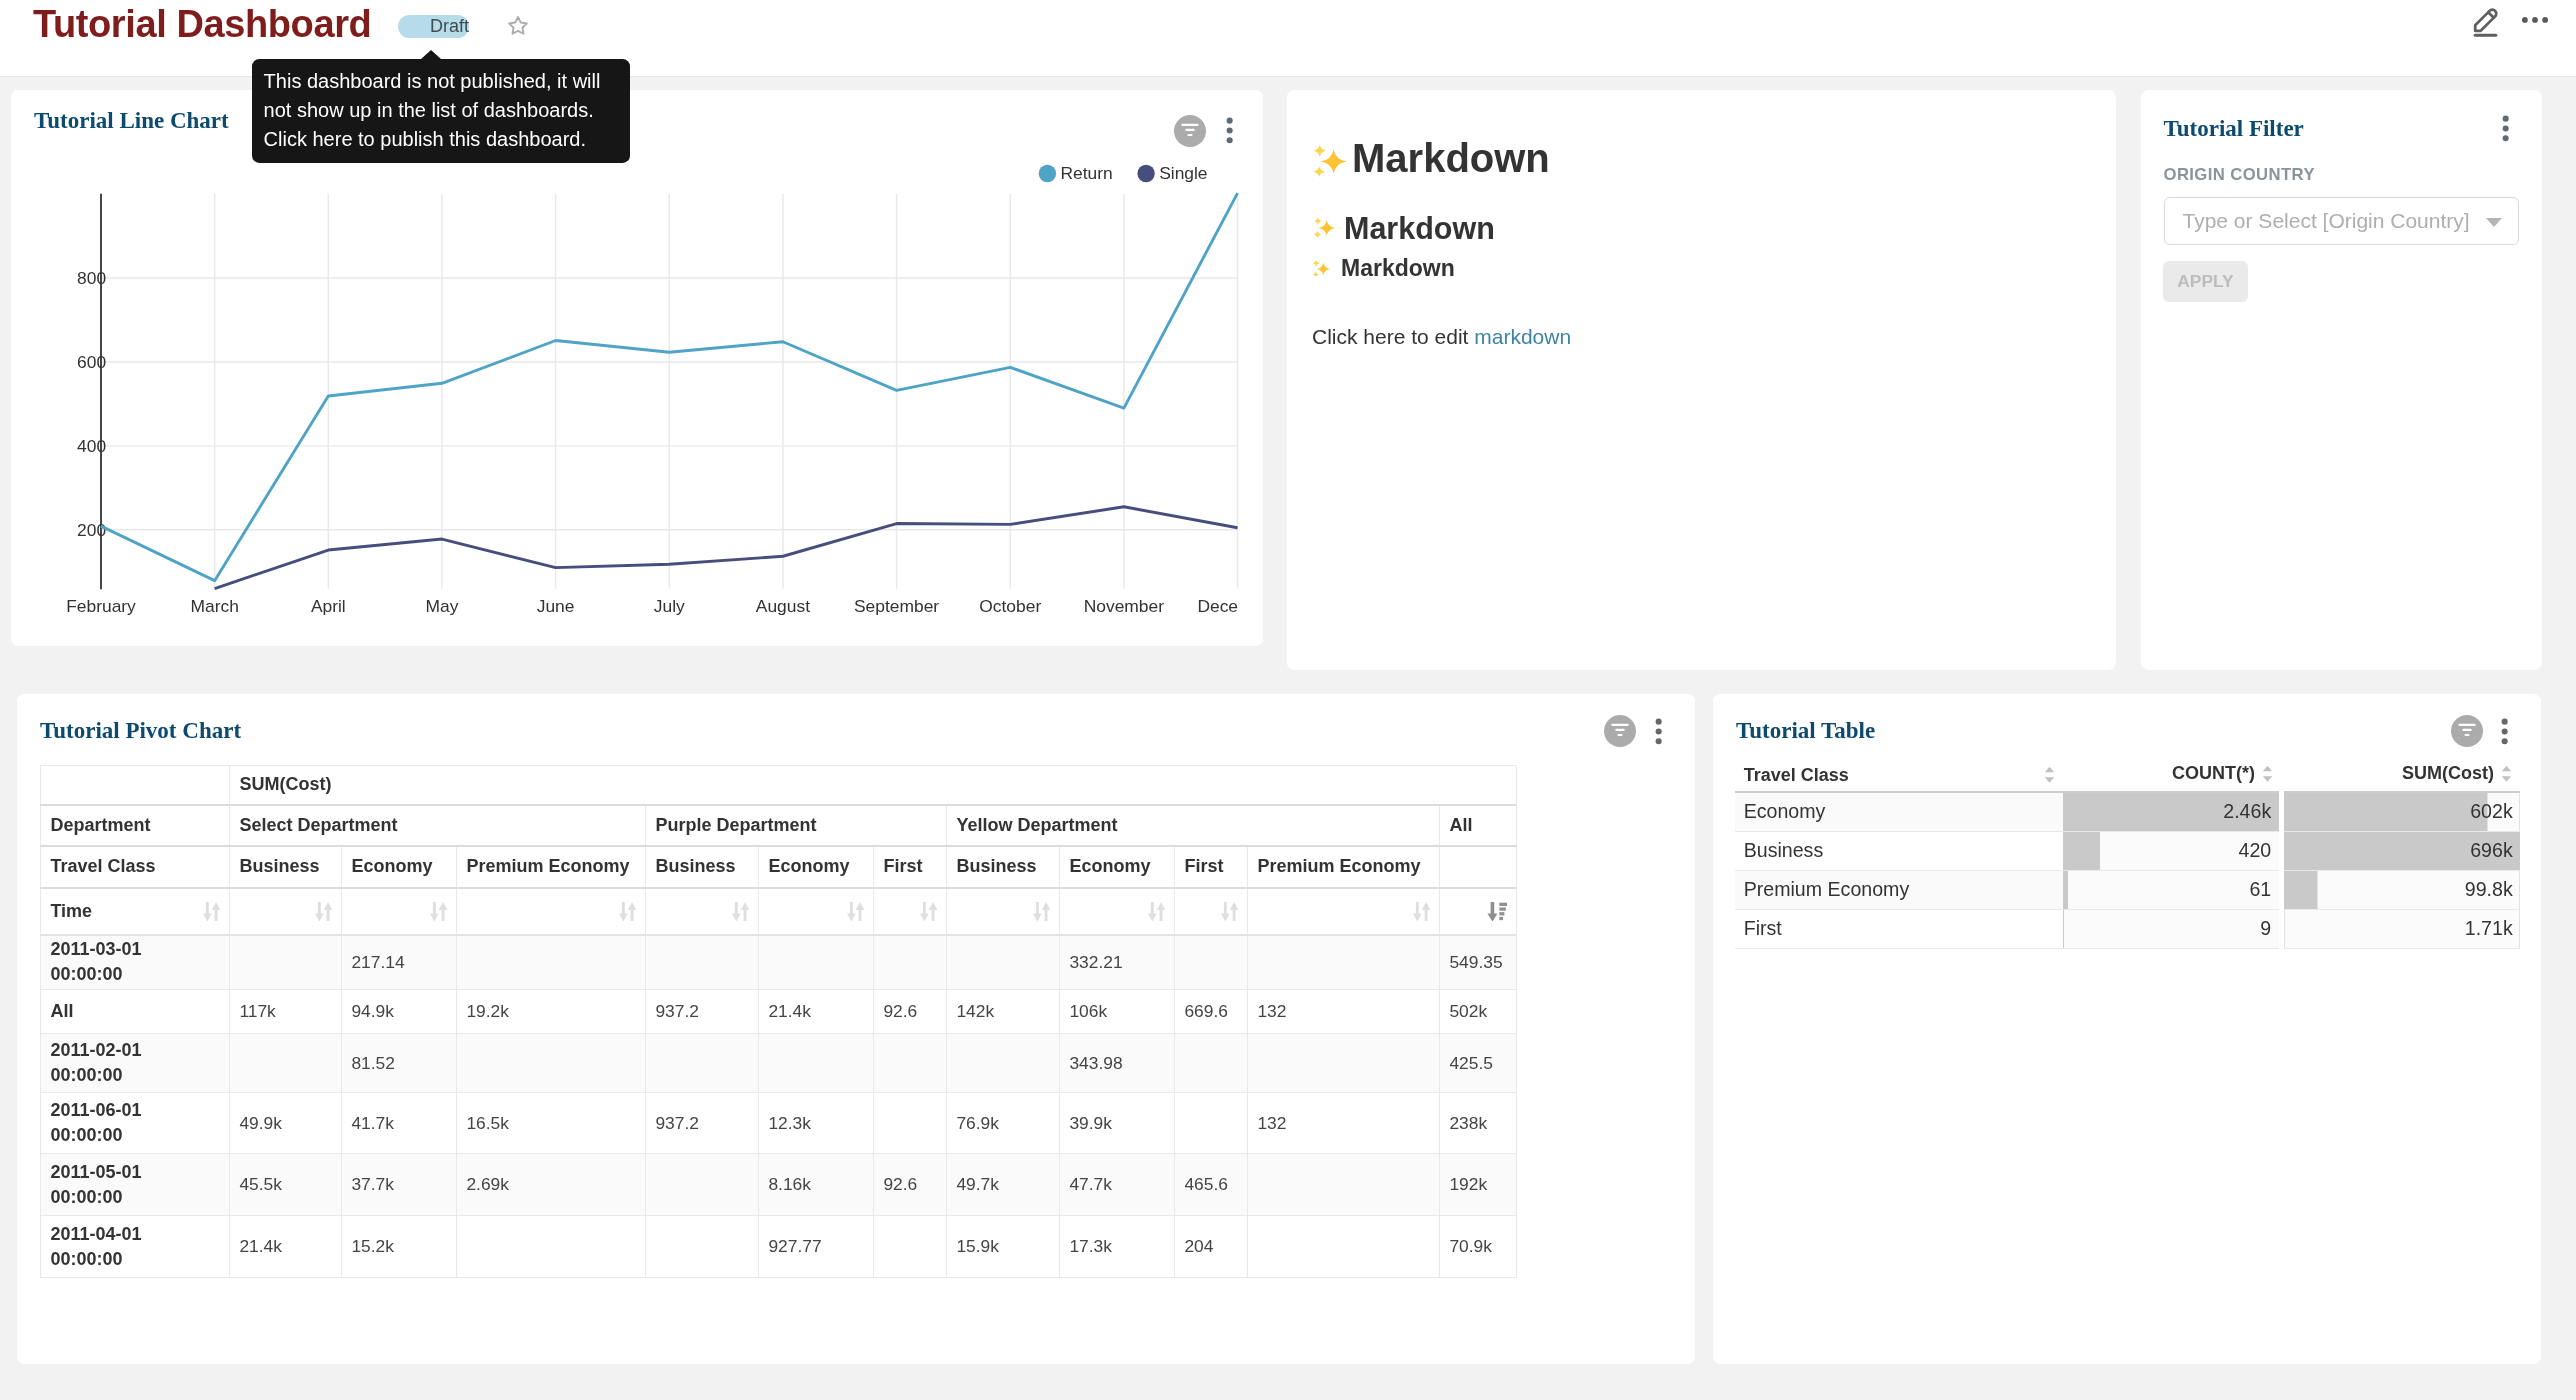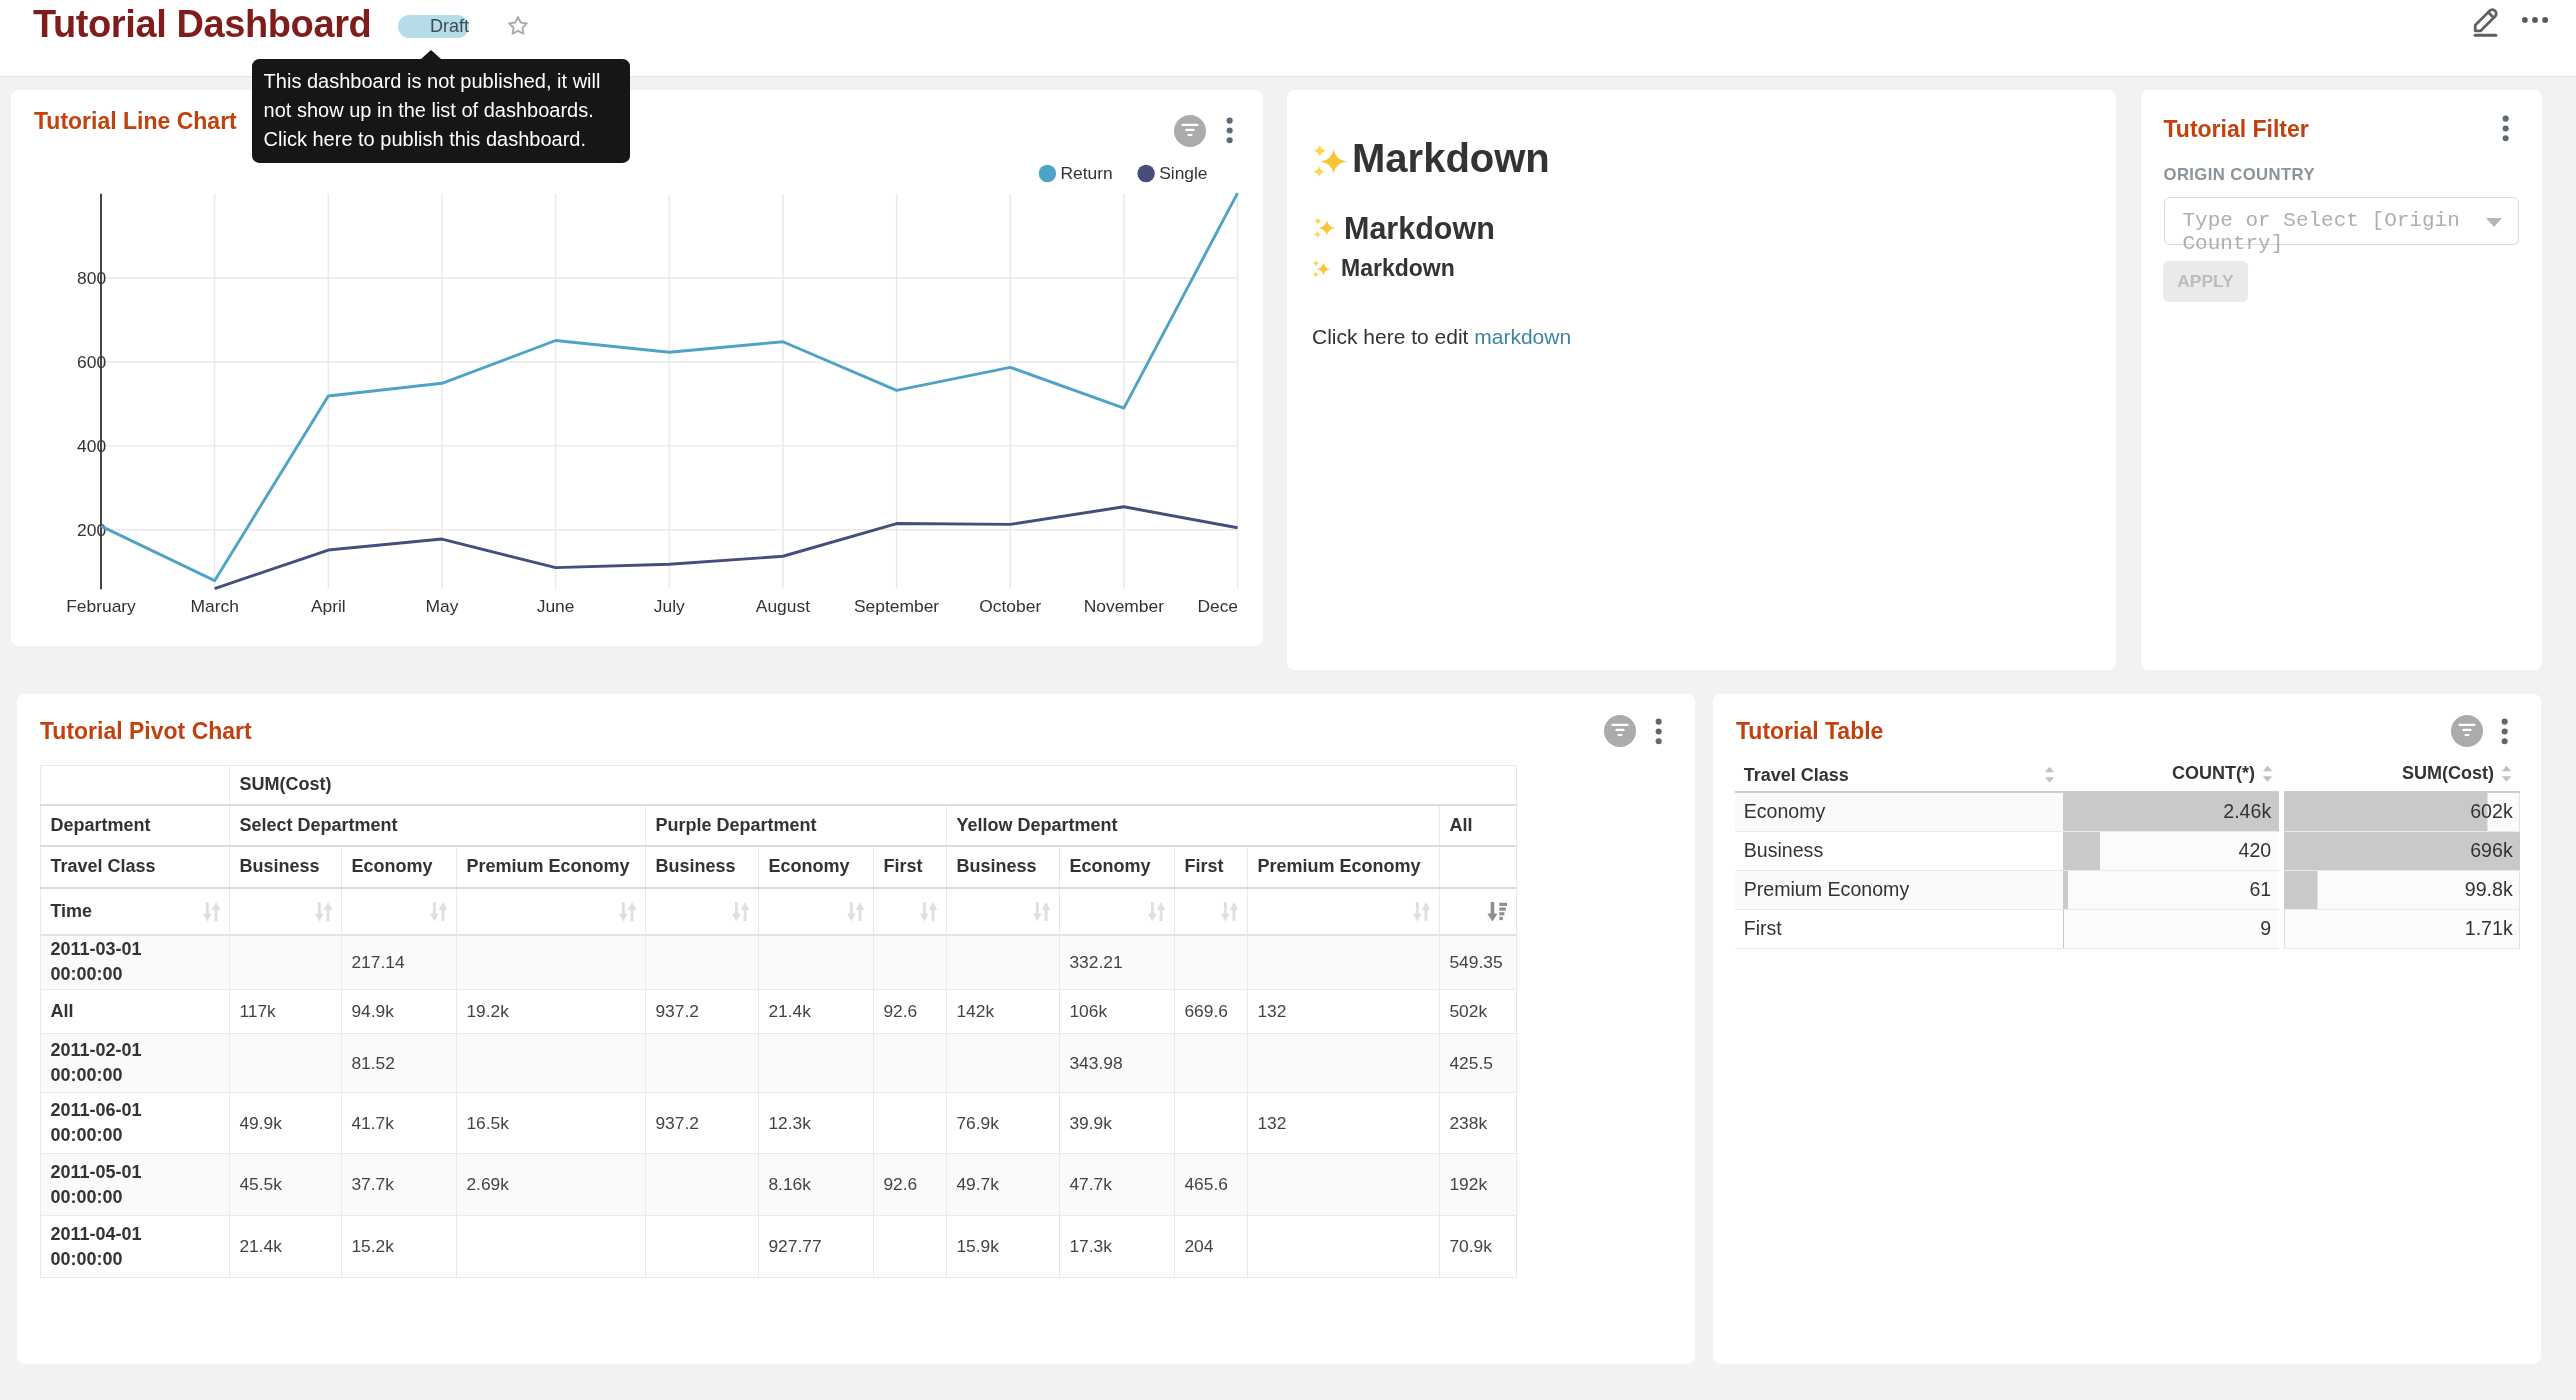--- a/index.html
+++ b/index.html
@@ -1,36 +1,36 @@
 <!DOCTYPE html>
 <html style="font-size:11.6px"><head><meta charset="utf-8"><style>
 * { margin:0; padding:0; box-sizing:border-box; }
 body { width:2576px; height:1400px; background:#f2f2f2; font-family:"Liberation Sans",sans-serif; position:relative; overflow:hidden; }
 .hdr { position:absolute; left:0; top:0; width:2576px; height:77px; background:#fff; border-bottom:1.5px solid #e4e4e4; }
 .hdr h1 { position:absolute; left:33px; top:2.9px; font-size:38px; font-weight:bold; color:#7f1d1d; letter-spacing:-0.4px; }
 .pill { position:absolute; left:398px; top:14.5px; width:71px; height:23px; background:#b7dce9; border-radius:11.6px; font-size:18px; color:#404b52; text-align:right; line-height:23px; }
 .tip { position:absolute; left:252px; top:59px; width:378px; height:104px; background:rgba(10,10,10,0.95); border-radius:7.3px; color:#fff; font-size:20px; line-height:29px; padding:8px 0 0 11.6px; z-index:9; }
 .tip:before { content:""; position:absolute; left:169px; top:-8.7px; border-left:10.2px solid transparent; border-right:10.2px solid transparent; border-bottom:9.4px solid rgba(10,10,10,0.95); }
 .card { position:absolute; background:#fff; border-radius:7.3px; overflow:hidden; }
-.ctitle { position:absolute; left:23px; top:24px; font-size:23px; font-weight:bold; color:#c2410c; }
+.ctitle { position:absolute; left:23px; top:24px; font-size:23px; font-weight:bold; color:#0c4a6e;font-family:Liberation Serif, serif; }
 .c1 { left:11px; top:90px; width:1252px; height:556px; }
 .c2 { left:1287px; top:90px; width:829px; height:580px; }
 .c3 { left:2141px; top:90px; width:401px; height:580px; }
 .c4 { left:17px; top:694px; width:1678px; height:670px; }
 .c5 { left:1713px; top:694px; width:828px; height:670px; }
 .c1 .ctitle { top:18px; }
 .c3 .ctitle { top:26px; left:22.5px; }
 .spk { position:absolute; }
 .mdh1 { position:absolute; left:65px; top:46px; font-size:40px; font-weight:bold; color:#333; line-height:44px; }
 .mdh2 { position:absolute; left:57px; top:122px; font-size:30.5px; font-weight:bold; color:#333; line-height:32px; }
 .mdh3 { position:absolute; left:54px; top:165px; font-size:23px; font-weight:bold; color:#333; line-height:26px; }
 .mdp { position:absolute; left:25px; top:235px; font-size:21px; color:#333; }
 .mdp a { color:#3d84a3; text-decoration:none; }
 .flabel { position:absolute; left:22.5px; top:75px; font-size:16.7px; font-weight:bold; color:#8a949b; letter-spacing:0.4px; }
-.fselect { position:absolute; left:22.5px; top:107px; width:355px; height:48px; border:1.5px solid #d9d9d9; border-radius:5.8px; background:#fff;font-family:Liberation Mono, monospace; }
+.fselect { position:absolute; left:22.5px; top:107px; width:355px; height:48px; border:1.5px solid #d9d9d9; border-radius:5.8px; background:#fff; }
 .fselect span { position:absolute; left:18px; top:11px; font-size:21px; color:#aeaeae; }
 .fselect i { position:absolute; right:16px; top:20.3px; border-left:8.7px solid transparent; border-right:8.7px solid transparent; border-top:9.4px solid #b5b5b5; }
 .fapply { position:absolute; left:22px; top:171px; width:85px; height:41px; background:#eaeaea; border-radius:5.8px; font-size:17.4px; font-weight:bold; color:#bcbcbc; text-align:center; line-height:41px; }
 table { border-collapse:collapse; table-layout:fixed; }
 .pt { position:absolute; left:23px; top:71px; width:1476px; font-size:17.4px; color:#444; }
 .pt td { border-right:1.5px solid #e9e9e9; border-bottom:1.5px solid #e9e9e9; padding:0 4.4px 0 9.4px; vertical-align:middle; line-height:25px; overflow:hidden; white-space:nowrap; position:relative; }
 .pt tr td:first-child { border-left:1.5px solid #e9e9e9; }
 .pt tr:first-child td { border-top:1.5px solid #e9e9e9; }
 .pt .gr td { border-bottom:2.9px solid #dcdcdc; }
 .pt .tr2 td { border-bottom:2.2px solid #e3e3e3; }

